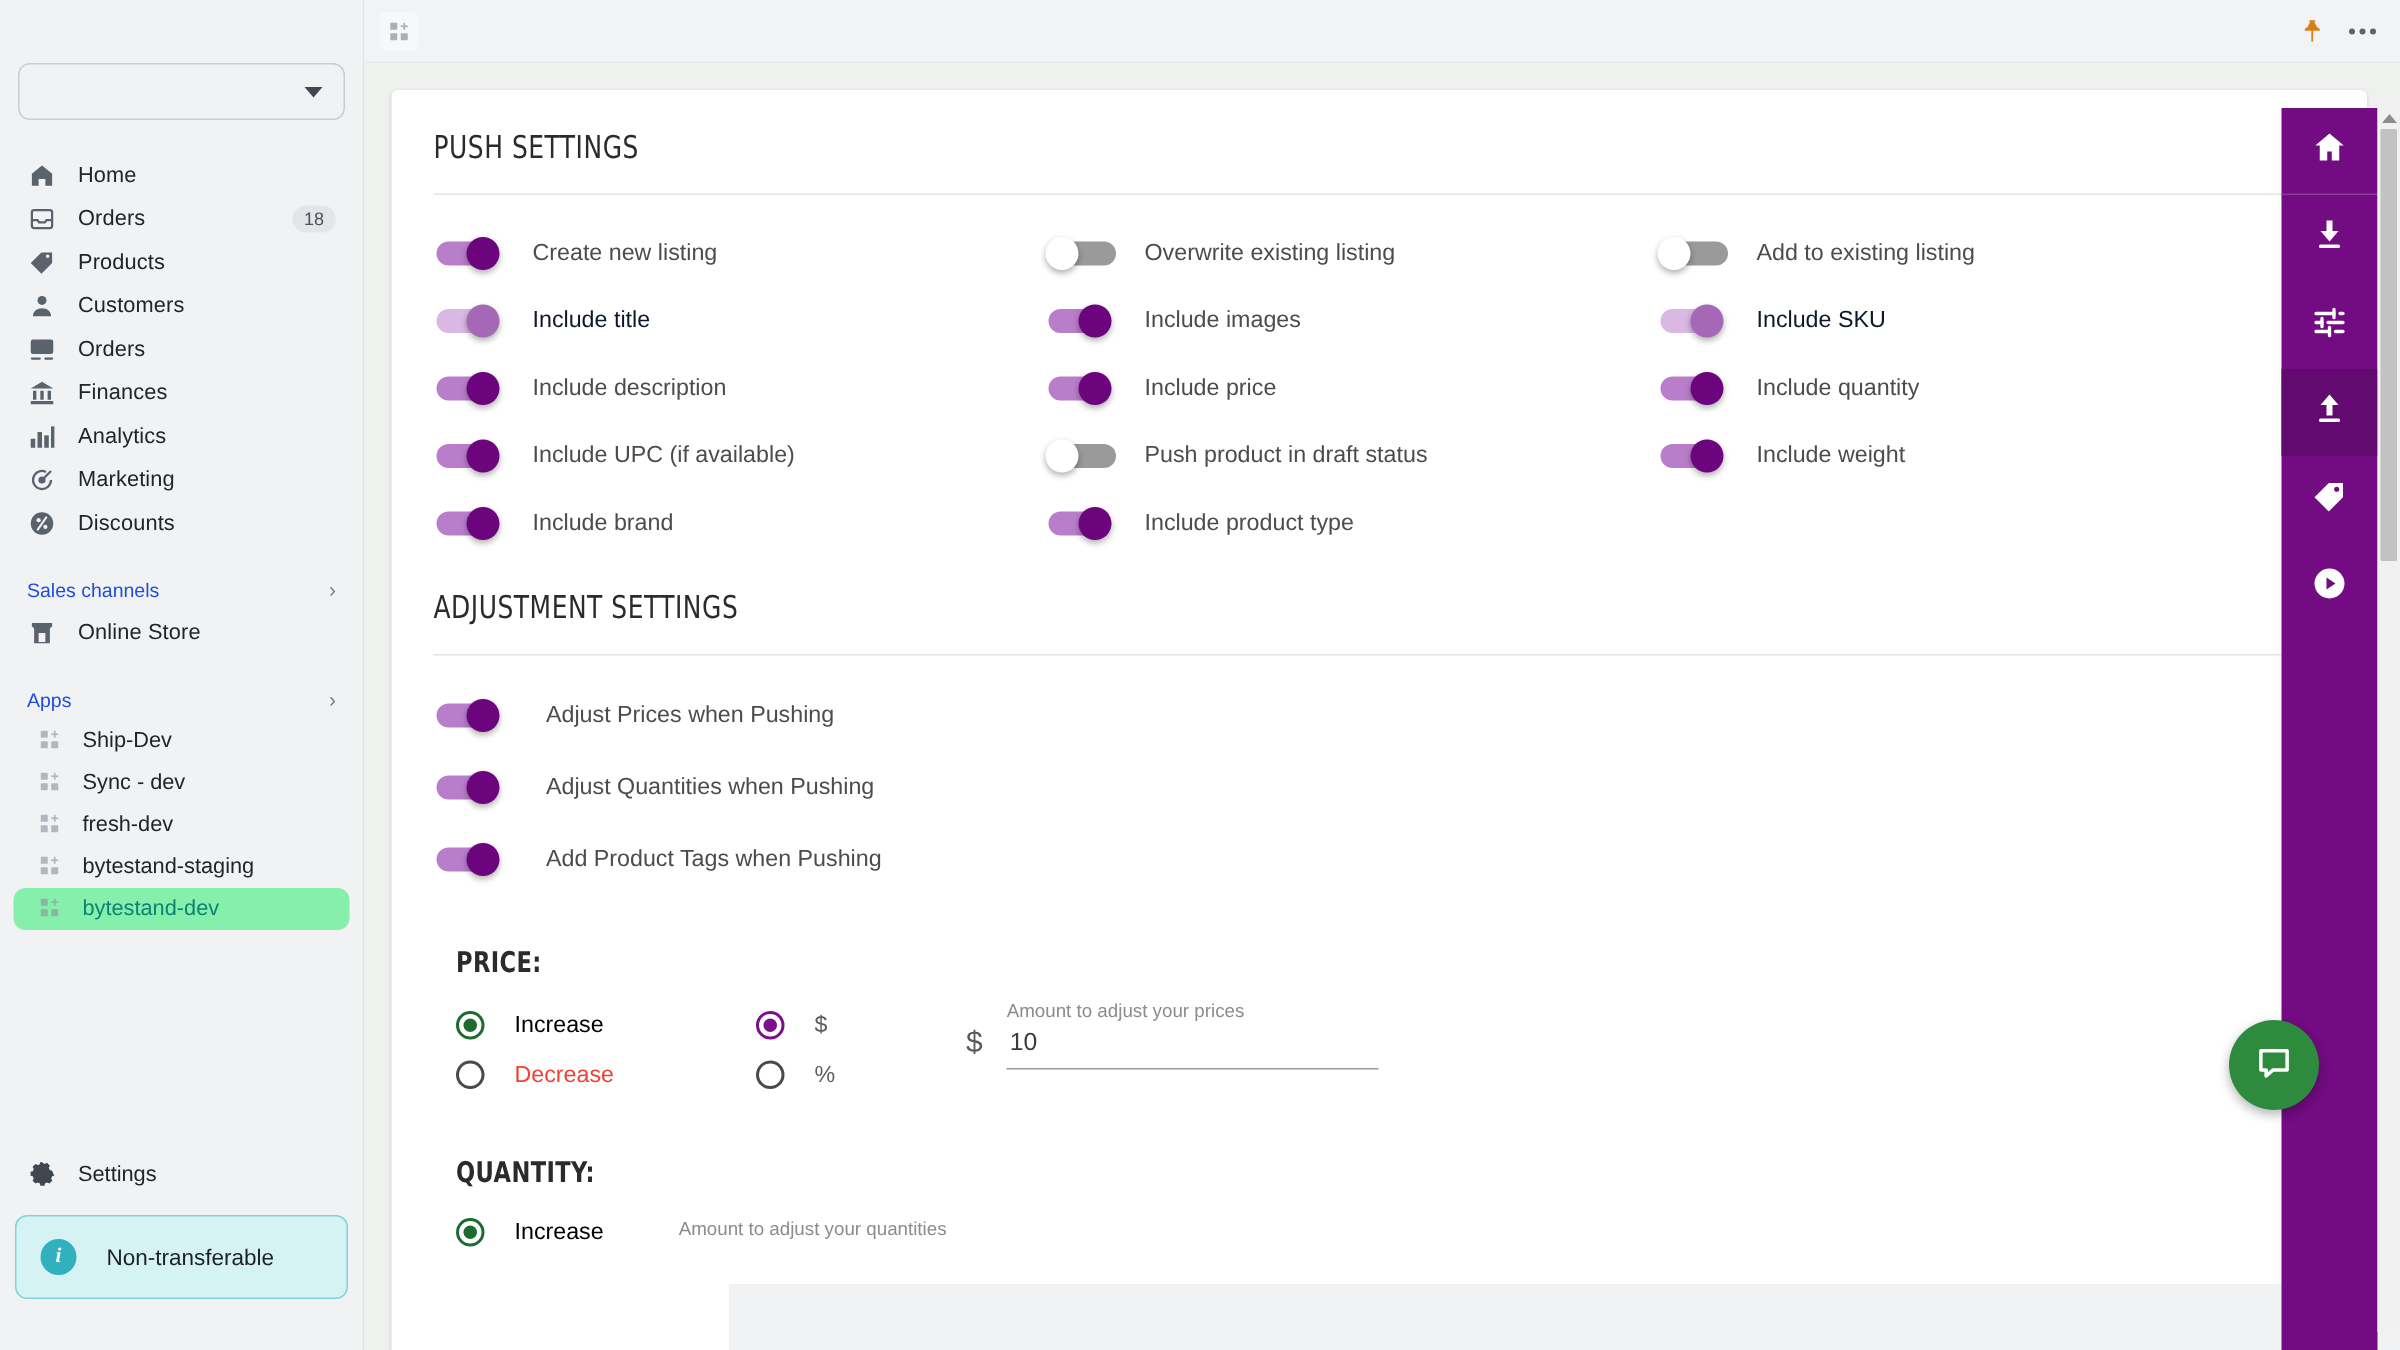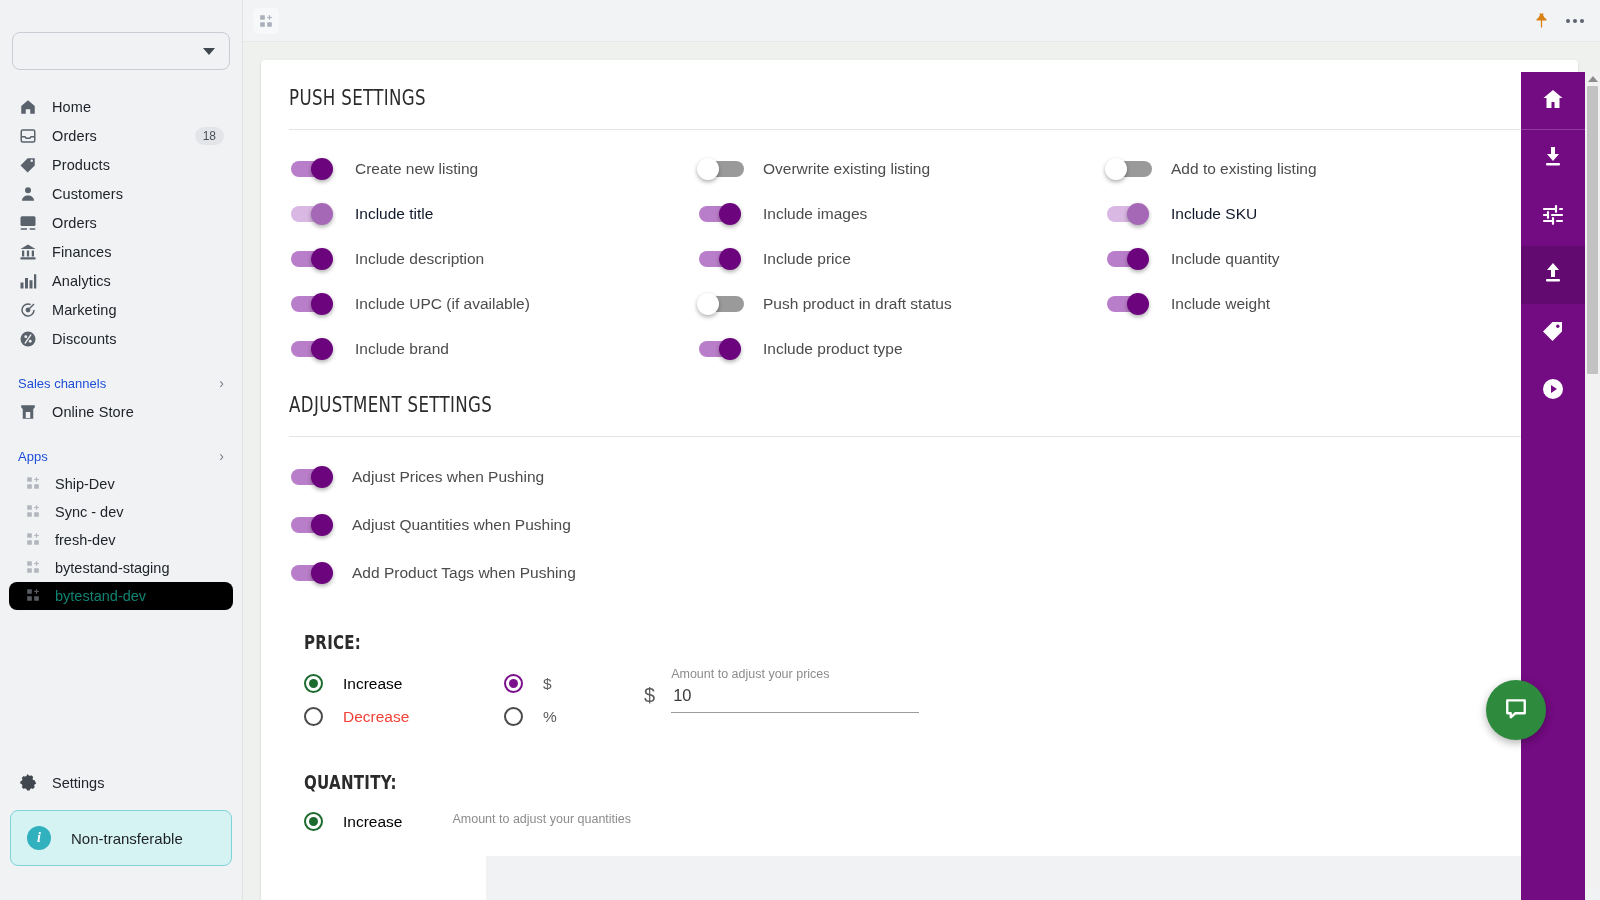--- a/index.html
+++ b/index.html
@@ -10,20 +10,21 @@
     overflow: hidden;
   }
   .app { position: relative; width: 1600px; height: 900px; display: flex; }
 
   
   .sidebar {
     width: 243px; height: 900px;
     background: #f1f2f4;
     border-right: 1px solid #dfe1e5;
     display: flex; flex-direction: column;
+    padding-top: 10px;
     flex: 0 0 243px;
   }
   .store-select {
     margin: 32px 12px 0 12px;
     height: 38px;
     background: #f1f2f4;
     border: 1px solid #c9ccd2;
     border-radius: 8px;
     display: flex; align-items: center; justify-content: flex-end;
     padding-right: 14px;
@@ -72,21 +73,21 @@
   .section-hdr .chev {
     margin-left: auto; color: #777e88; font-size: 14px; line-height: 1;
   }
   .app-item {
     display: flex; align-items: center;
     height: 28px; margin: 0 9px; padding: 0 9px 0 17px;
     border-radius: 8px; cursor: pointer;
   }
   .app-item .ic { width: 16px; height: 16px; margin-right: 13px; flex: 0 0 16px; opacity:.62;}
   .app-item .lbl { font-size: 14.5px; color: #21252b; }
-  .app-item.active { background: #000000; }
+  .app-item.active { background: #86efac; }
   .app-item.active .lbl { color: #0f8372; }
   .sidebar-spacer { flex: 1 1 auto; }
   .settings-row {
     display: flex; align-items: center;
     height: 30px; margin: 0 9px 12px 9px; padding: 0 9px;
     border-radius: 8px; cursor: pointer;
   }
   .settings-row .ic { width: 20px; height: 20px; margin-right: 14px; color:#41474f; }
   .settings-row .lbl { font-size: 14.5px; color: #21252b; }
   .notice {
@@ -178,21 +179,21 @@
   }
   .sw.on  .track { background: #b97ec9; left: 2px; }
   .sw.on  .knob  { background: #6b047d; left: 22px; }
   .sw.off .track { background: #9a9a9a; left: 7px; }
   .sw.off .knob  { background: #ffffff; left: 0px; }
   .sw.dis .track { background: #d9b8e3; left: 2px; }
   .sw.dis .knob  { background: #a468b6; left: 22px; }
 
   .adj-list { margin-top: 16px; }
   .adj-row { display: flex; align-items: center; height: 48px; }
-  .adj-row .tlbl { font-size: 15.5px; color: #4c4c4c; margin-left: 16px; }
+  .adj-row .tlbl { font-size: 15.5px; color: #4c4c4c; margin-left: 28px; }
 
   .sub-block { padding-left: 15px; margin-top: 34px; }
   .sub-title {
     font-family: "Liberation Sans Narrow", "DejaVu Sans Condensed", "Liberation Sans", sans-serif;
     font-size: 19px; color: #2b2b2b; letter-spacing:.3px;
     transform: scaleX(.88); transform-origin: left center;
   }
   .price-row { display: flex; align-items: flex-start; margin-top: 14px; }
   .radio-col { width: 200px; }
   .radio-col2 { width: 100px; }

